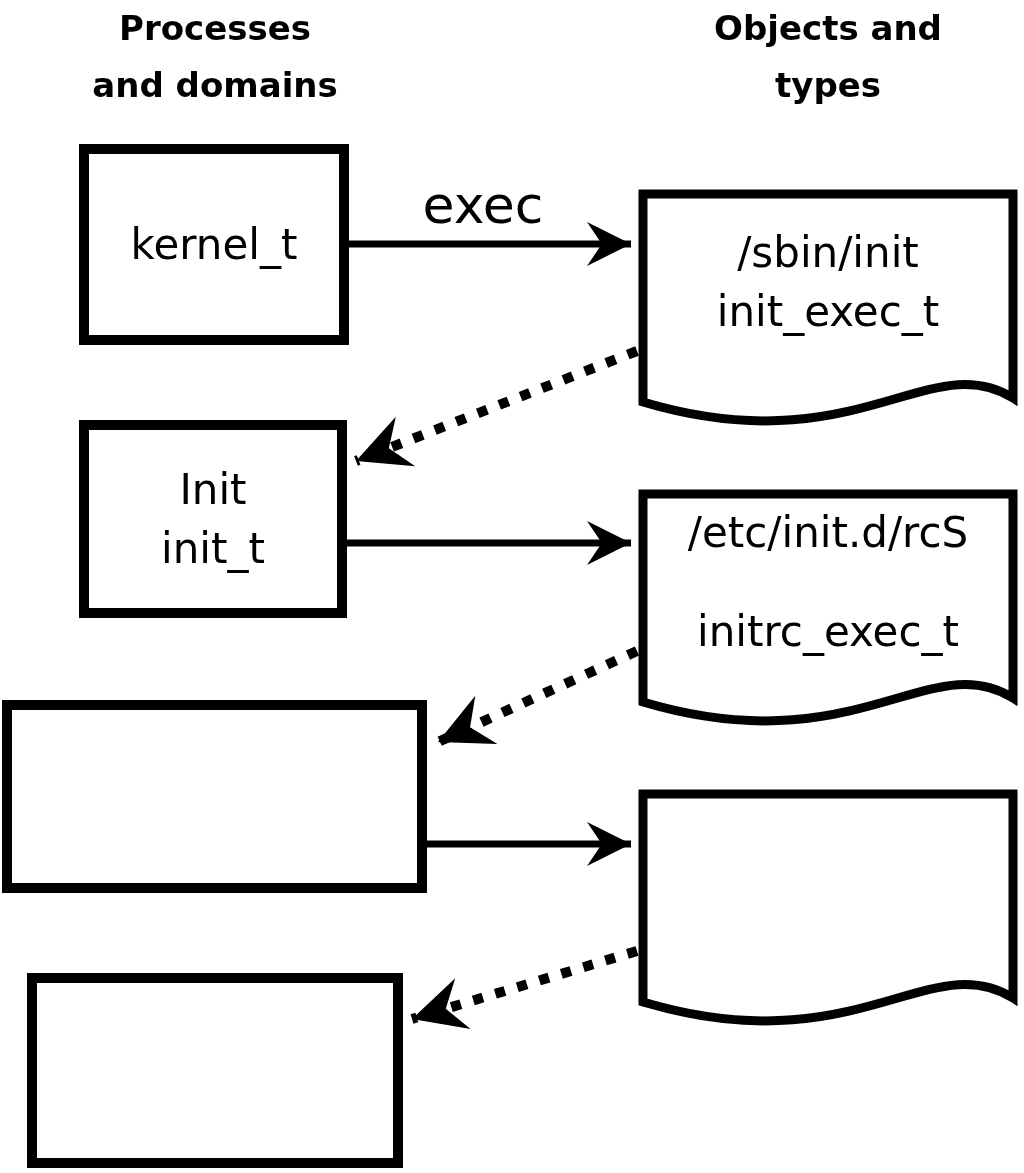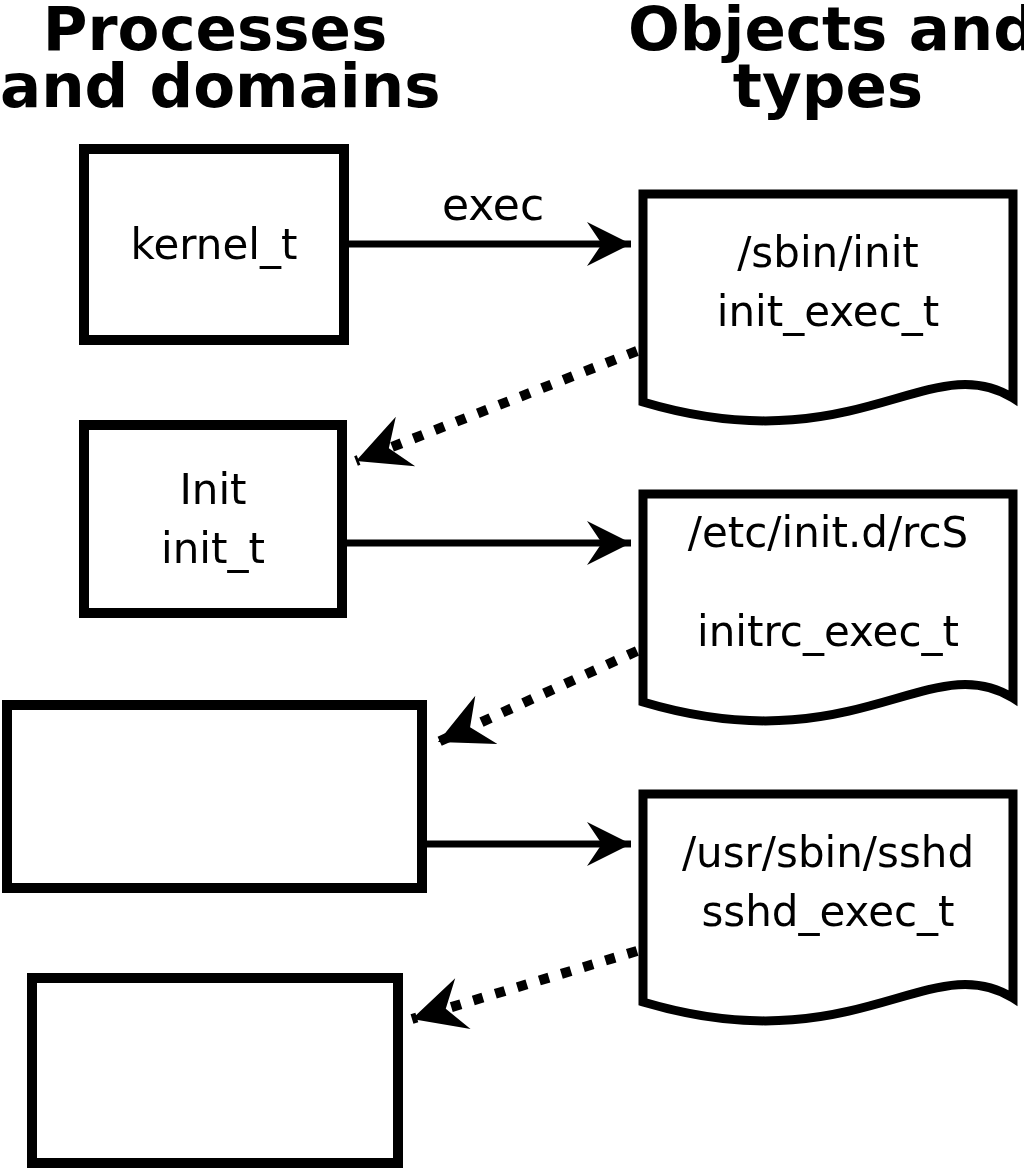--- a/index.html
+++ b/index.html
@@ -21,21 +21,21 @@
     left: 0;
     top: 0;
     width: 1024px;
     height: 1173px;
   }
   .col-header {
     position: absolute;
     top: 0;
     text-align: center;
     font-weight: bold;
-    font-size: 61px;
+    font-size: 34px;
     line-height: 57px;
     white-space: nowrap;
   }
   .col-header span { display: block; }
   .hdr-left  { left: 0px;   width: 430px; }
   .hdr-right { left: 628px; width: 400px; }
 
   .node-label {
     position: absolute;
     display: flex;
@@ -46,25 +46,25 @@
     font-size: 42px;
     line-height: 59px;
     white-space: nowrap;
   }
   .doc-label {
     padding-bottom: 28px;
     box-sizing: border-box;
   }
   .edge-label {
     position: absolute;
-    left: 393px;
+    left: 383px;
     top: 180px;
     width: 200px;
     text-align: center;
-    font-size: 44px;
+    font-size: 52px;
     line-height: 50px;
   }
 </style>
 </head>
 <body>
 
 <div class="canvas">
 
   <div class="col-header hdr-left">
     <span>Processes</span>
@@ -114,18 +114,14 @@
   </div>
 
   <div class="node-label doc-label" style="left:643px; top:194px; width:370px; height:204px;">
     <span>/sbin/init</span>
     <span>init_exec_t</span>
   </div>
   <div class="node-label doc-label" style="left:643px; top:494px; width:370px; height:204px;gap:40px;">
     <span>/etc/init.d/rcS</span>
     <span>initrc_exec_t</span>
   </div>
-  <div class="node-label doc-label" style="left:643px; top:794px; width:370px; height:204px;">
-    <span>/usr/sbin/sshd</span>
-    <span>sshd_exec_t</span>
-  </div>
 
 </div>
 
 </body></html>

